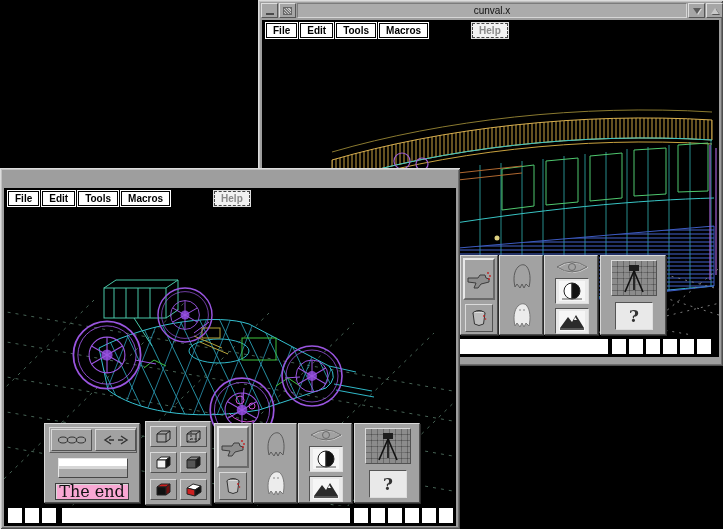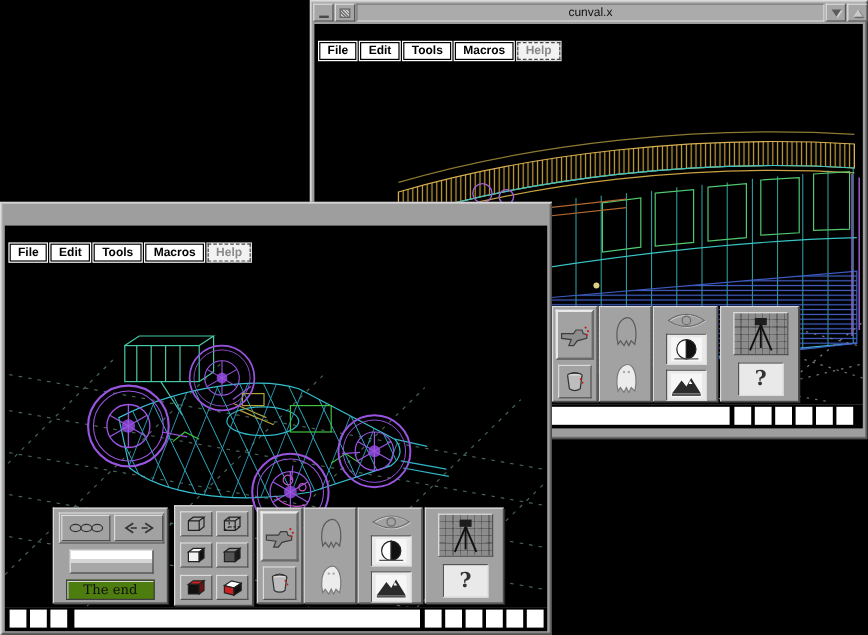--- a/index.html
+++ b/index.html
@@ -24,41 +24,41 @@
       repeating-linear-gradient(45deg,#7a7a7a 0 1px,#c8c8c8 1px 2px);border:1px solid #666;}
   .tri-dn{width:0;height:0;border-left:4px solid transparent;border-right:4px solid transparent;
           border-top:6px solid #5c5c5c;filter:drop-shadow(1px 1px 0 #d8d8d8);}
   .tri-up{width:0;height:0;border-left:4px solid transparent;border-right:4px solid transparent;
           border-bottom:6px solid #c9c9c9;filter:drop-shadow(1px 1px 0 #555);}
 
   .viewport{position:absolute;left:4px;top:20px;background:#000;overflow:hidden;}
   .vp-art{position:absolute;left:0;top:0;}
 
   
-  .menubar{position:absolute;top:15px;left:4px;display:flex;gap:3px;}
+  .menubar{position:absolute;top:3px;left:4px;display:flex;gap:3px;}
   .menu-btn{background:#fff;border:1px solid #000;box-shadow:0 0 0 1px #fff;
             font-size:10px;font-weight:bold;color:#000;padding:1px 6px;line-height:11px;}
-  .menu-btn.help{border:1px dashed #444;box-shadow:0 0 0 1px #ddd;color:#8a8a8a;background:#f2f2f2;}
+  .menu-btn.help{border:1px dashed #444;box-shadow:0 0 0 1px #ddd;color:#8a8a8a;background:#f2f2f2;margin-left:41px;}
 
   
   .toolbar{position:absolute;top:233px;width:376px;height:84px;}
   .panel{position:absolute;background:#a2a2a2;border:1px solid;
          border-color:#d9d9d9 #4d4d4d #4d4d4d #d9d9d9;box-shadow:1px 1px 0 #2a2a2a;}
   .t-btn{position:absolute;background:#a2a2a2;border:1px solid;
          border-color:#dadada #525252 #525252 #dadada;
          display:flex;align-items:center;justify-content:center;padding:0;}
   .t-btn.sel{border:2px solid;border-color:#e8e8e8 #6a6a6a #6a6a6a #e8e8e8;}
   .t-btn.card{background:#e9e9e9;border-color:#555 #ddd #ddd #555;}
   .t-group{position:absolute;background:#a2a2a2;border:1px solid;
            border-color:#d9d9d9 #5a5a5a #5a5a5a #d9d9d9;}
   .bigbar{position:absolute;border:1px solid;border-color:#e6e6e6 #474747 #474747 #e6e6e6;
           background:linear-gradient(#ffffff 0 40%,#d6d6d6 40% 55%,#a8a8a8 55% 100%);}
-  .endbtn{position:absolute;background:#4d7c0f;border:1px solid #3f3f3f;
+  .endbtn{position:absolute;background:#f9a8d4;border:1px solid #3f3f3f;
           box-shadow:inset 1px 1px 0 #d8d8d8;display:flex;align-items:center;justify-content:center;
-          font-family:"DejaVu Serif",serif;font-size:11px;color:#111;}
+          font-family:"DejaVu Serif",serif;font-size:16px;color:#111;}
   .ghost-slot{position:absolute;display:flex;align-items:center;justify-content:center;}
   .qmark{font-family:"DejaVu Serif",serif;font-weight:bold;font-size:17px;color:#333;
          line-height:1;}
   .lined{background:repeating-linear-gradient(#f4f4f4 0 3px,#b9b9b9 3px 4px);}
   .gridbg{background:
       repeating-linear-gradient(#bdbdbd 0 5px,#8f8f8f 5px 6px),
       repeating-linear-gradient(90deg,#bdbdbd 0 5px,#8f8f8f 5px 6px);
       background-blend-mode:multiply;}
 
   

